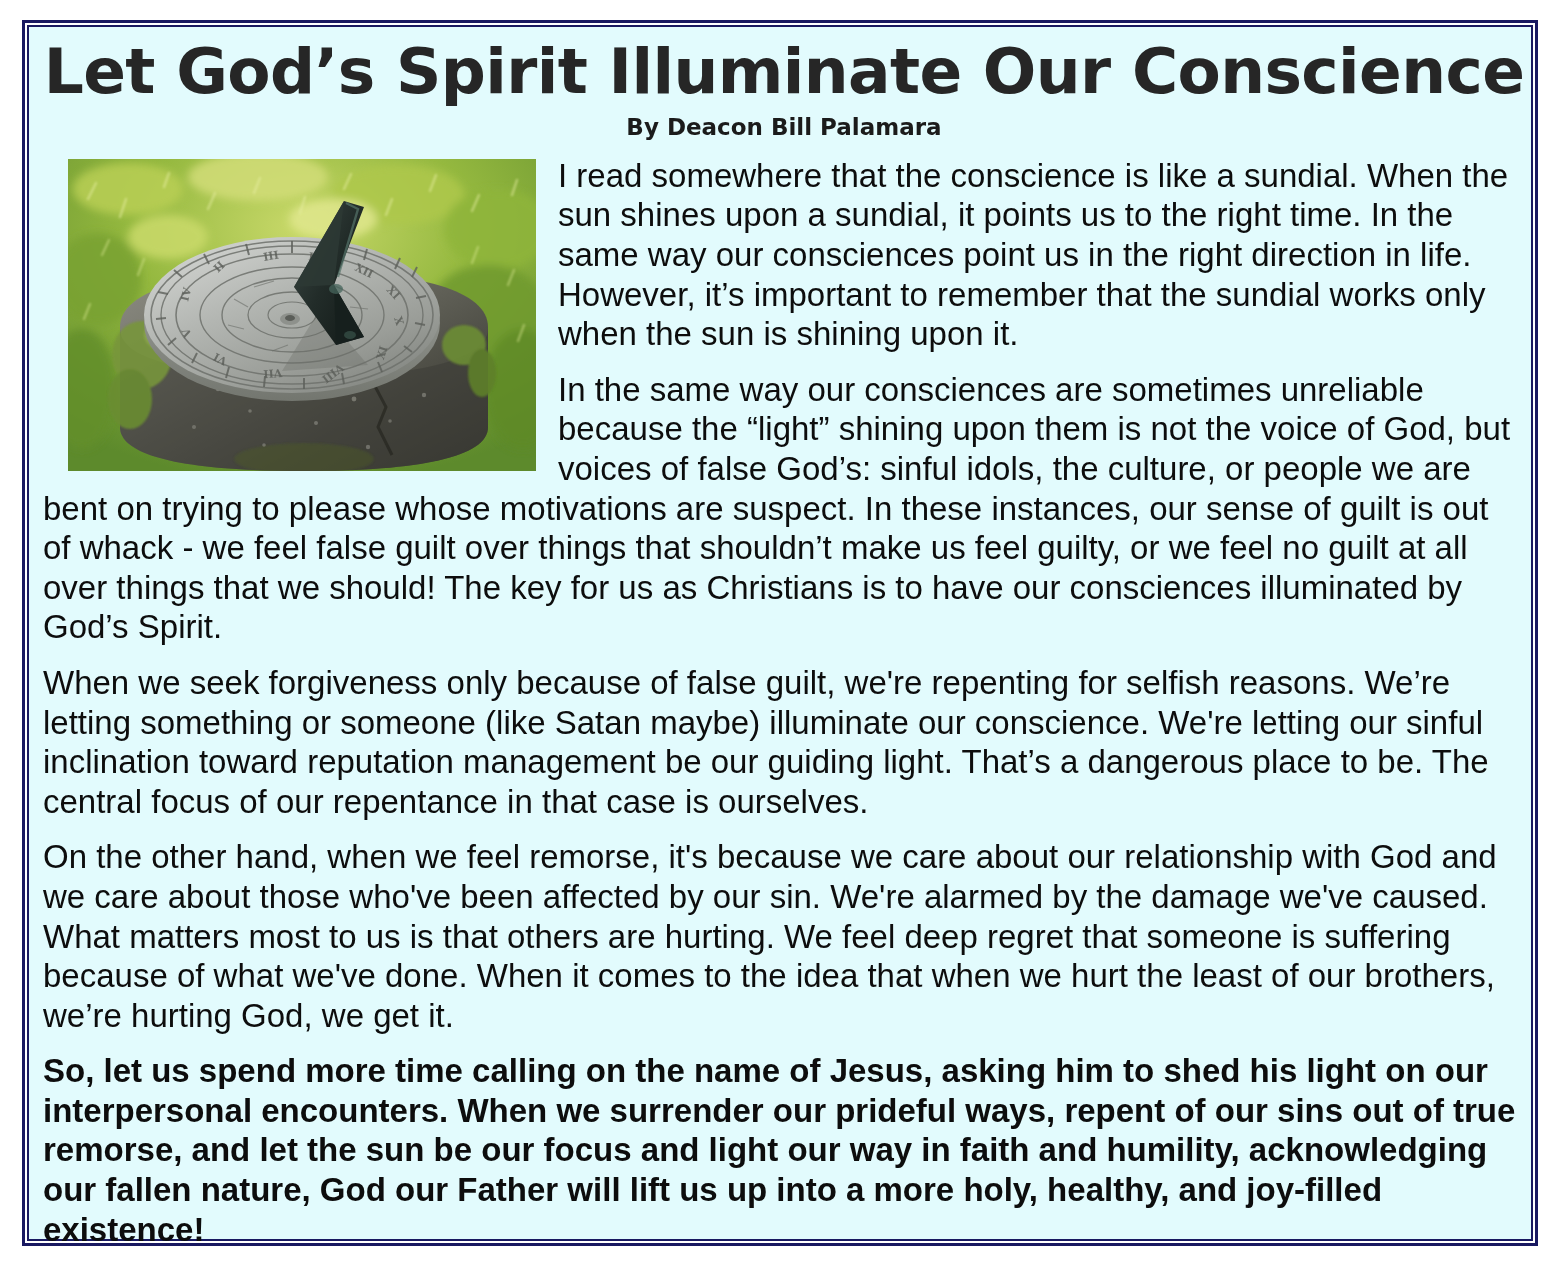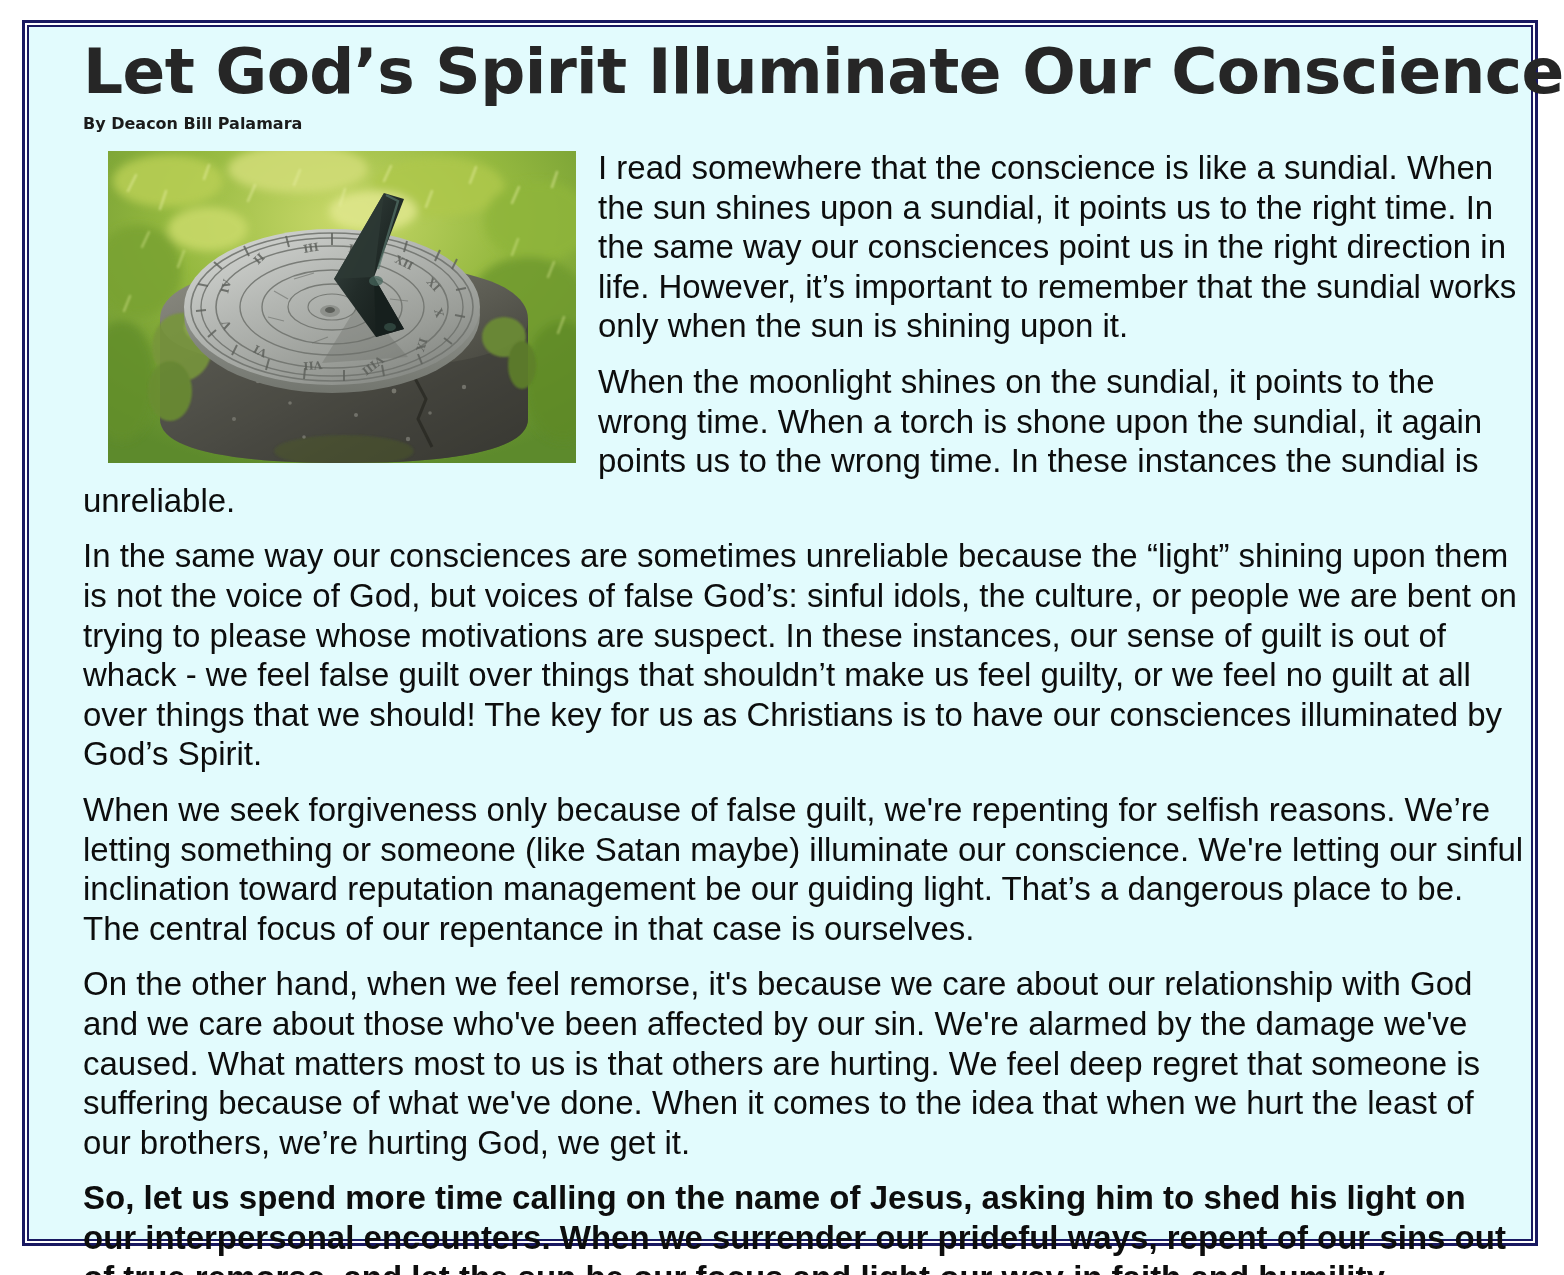--- a/index.html
+++ b/index.html
@@ -37,41 +37,40 @@
   }
 
   .content {
     position: absolute;
     left: 0;
     top: 0;
     right: 0;
     bottom: 0;
     padding: 12px 6px 0 14px;
     box-sizing: border-box;
-    margin-left: 40px;
   }
 
   
   .doc-title {
     margin: 0;
     text-align: center;
     font-family: "DejaVu Sans", sans-serif;
     font-weight: bold;
     font-size: 63px;
     line-height: 1.04;
     letter-spacing: -0.6px;
     color: #262626;
     white-space: nowrap;
   }
   .doc-byline {
     margin: 10px 0 0 0;
-    text-align: left;
+    text-align: center;
     font-family: "DejaVu Sans", sans-serif;
     font-weight: bold;
-    font-size: 16px;
+    font-size: 23px;
     line-height: 1.1;
     color: #1b1b1b;
   }
 
   
   .article {
     margin-top: 16px;
     color: #0d0d0d;
     font-family: "Liberation Sans", sans-serif;
     font-size: 26.5px;
@@ -263,21 +262,20 @@
             <path d="M276 42 L 296 48 L 266 126 L 296 178 L 268 186 L 226 128 Z" fill="url(#gnomonG)"></path>
             <path d="M276 42 L 266 126 L 226 128 Z" fill="#2c3834" opacity="0.9"></path>
             <path d="M266 126 L 296 178 L 268 186 Z" fill="#16201d" opacity="0.95"></path>
             <path d="M278 44 L 290 50 L 270 118" stroke="#55736a" stroke-width="2.4" fill="none" opacity="0.7"></path>
             <ellipse cx="268" cy="130" rx="7" ry="5" fill="#47665c" opacity="0.75"></ellipse>
             <ellipse cx="282" cy="176" rx="6" ry="4" fill="#3f5c52" opacity="0.6"></ellipse>
           </svg>
         </div>
 
         <p>I read somewhere that the conscience is like a sundial. When the sun shines upon a sundial, it points us to the right time. In the same way our consciences point us in the right direction in life. However, it’s important to remember that the sundial works only when the sun is shining upon it.</p>
-        <p>When the moonlight shines on the sundial, it points to the wrong time. When a torch is shone upon the sundial, it again points us to the wrong time.  In these instances the sundial is unreliable.</p>
         <p>In the same way our consciences are sometimes unreliable because the “light” shining upon them is not the voice of God, but voices of false God’s: sinful idols, the culture, or people we are bent on trying to please whose motivations are suspect. In these instances, our sense of guilt is out of whack - we feel false guilt over things that shouldn’t make us feel guilty, or we feel no guilt at all over things that we should!  The key for us as Christians is to have our consciences illuminated by God’s Spirit.</p>
         <p>When we seek forgiveness only because of false guilt, we're repenting for selfish reasons. We’re letting something or someone (like Satan maybe) illuminate our conscience. We're letting our sinful inclination toward reputation management be our guiding light. That’s a dangerous place to be. The central focus of our repentance in that case is ourselves.</p>
         <p>On the other hand, when we feel remorse, it's because we care about our relationship with God and we care about those who've been affected by our sin. We're alarmed by the damage we've caused. What matters most to us is that others are hurting. We feel deep regret that someone is suffering because of what we've done. When it comes to the idea that when we hurt the least of our brothers, we’re hurting God, we get it.</p>
         <p>So, let us spend more time calling on the name of Jesus, asking him to shed his light on our interpersonal encounters.  When we surrender our prideful ways, repent of our sins out of true remorse, and let the sun be our focus and light our way in faith and humility, acknowledging our fallen nature, God our Father will lift us up into a more holy, healthy, and joy-filled existence!</p>
 
       </div>
     </div>
   </div>
 </div>
 

